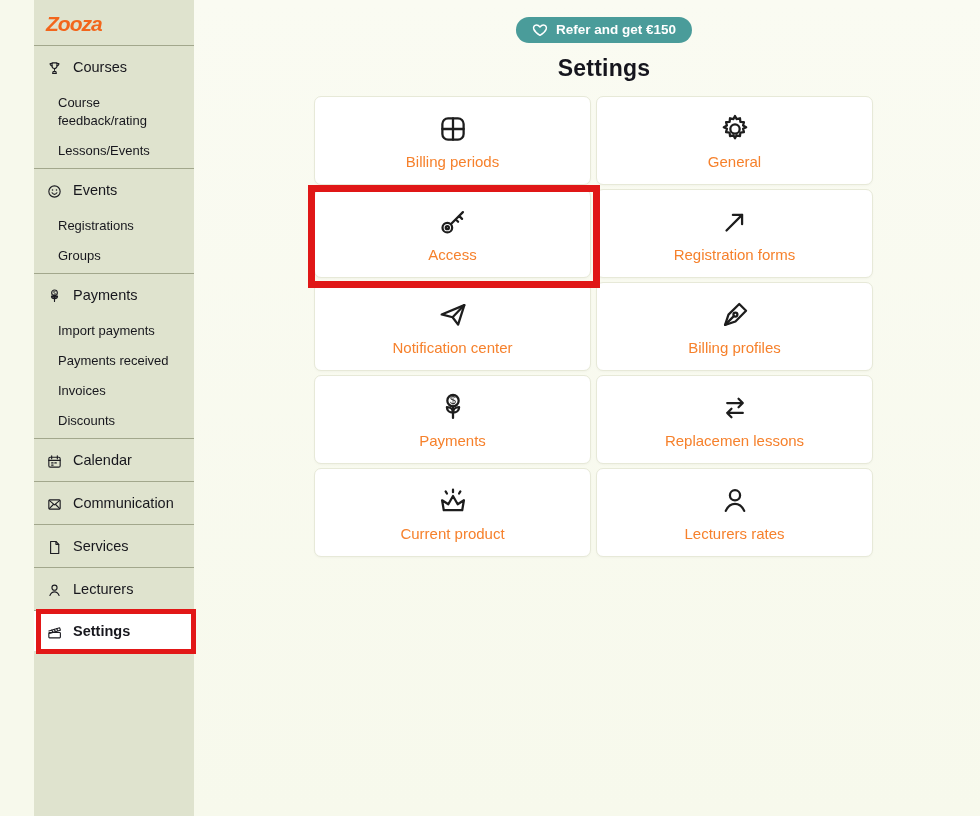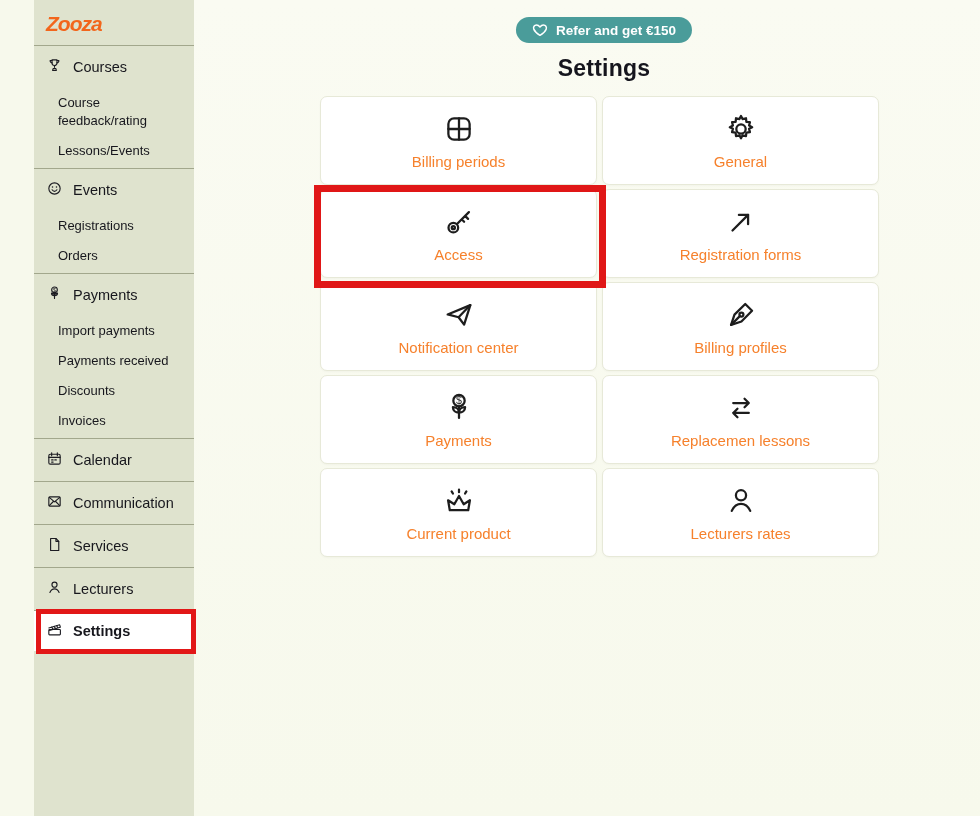--- a/index.html
+++ b/index.html
@@ -3,39 +3,39 @@
 <meta charset="utf-8">
 <style>
   html,body{margin:0;padding:0;background:#f7f9ec;font-family:"Liberation Sans",sans-serif;}
   .app{position:relative;width:980px;height:816px;overflow:hidden;display:flex;margin-left:34px;}
 
   
   .sidebar{width:160px;flex-shrink:0;background:#dfe3ce;color:#17171d;}
   .logo{padding:12px 10px 9px 12px;border-bottom:1px solid #a2a78c;}
   .logo-text{font-weight:900;font-style:italic;font-size:21px;letter-spacing:-1px;color:#f2661c;cursor:pointer;}
   .section{border-bottom:1px solid #a2a78c;}
-  .sec-head{display:flex;align-items:flex-start;gap:10px;padding:11px 12px;font-size:14.5px;line-height:20px;cursor:pointer;}
+  .sec-head{display:flex;align-items:flex-end;gap:10px;padding:11px 12px;font-size:14.5px;line-height:20px;cursor:pointer;}
   .sec-head .icon{width:17px;height:17px;color:#1c1c22;flex-shrink:0;display:inline-flex;}
   .sec-head .icon svg{width:17px;height:17px;}
   .sec-children{padding-bottom:2px;}
   .subitem{padding:6px 12px 6px 24px;font-size:13px;line-height:18px;cursor:pointer;}
   .section.active{position:relative;background:#fff;border-bottom:none;}
   .section.active .sec-head{font-weight:700;padding:10px 12px;}
   .section.active .annot-side{position:absolute;left:2px;right:-2px;top:-2px;bottom:-3px;border:5px solid #e21717;pointer-events:none;z-index:6;}
 
   
   .main{position:relative;flex:1;background:linear-gradient(180deg,#fafbf2 0%,#f7f9ec 100%);}
   .refer-btn{position:absolute;top:17px;left:50%;transform:translateX(-50%);
-    display:flex;align-items:center;gap:8px;background:#4a9c9a;color:#fff;
+    display:flex;gap:8px;background:#4a9c9a;color:#fff;
     border-radius:14px;padding:5px 16px;font-size:13.5px;font-weight:700;cursor:pointer;}
   .refer-btn .heart{display:inline-flex;width:16px;height:16px;}
   .page-title{position:absolute;top:55px;left:0;width:100%;text-align:center;margin:0;
     font-size:23px;font-weight:800;color:#15151d;letter-spacing:.2px;}
 
-  .grid{position:absolute;left:126px;top:96px;width:559px;display:grid;
+  .grid{position:absolute;left:120px;top:96px;width:559px;display:grid;
     grid-template-columns:277px 277px;grid-auto-rows:89px;gap:4px 5px;}
   .tile{position:relative;background:#fff;border:1px solid #e7e9d8;border-radius:7px;
     box-shadow:0 1px 2px rgba(0,0,0,.03);display:flex;flex-direction:column;
     align-items:center;justify-content:center;gap:7px;cursor:pointer;box-sizing:border-box;}
   .tile .icon{display:inline-flex;width:34px;height:34px;color:#1d1d1d;}
   .tile .icon svg{width:34px;height:34px;}
   .tile-label{font-size:15px;font-weight:500;color:#f6812c;}
   .tile .annot-box{position:absolute;left:-7px;top:-5px;right:-10px;bottom:-11px;
     border:7px solid #e01717;pointer-events:none;z-index:5;}
 </style>
@@ -71,41 +71,41 @@
               <svg viewBox="0 0 24 24" fill="none" stroke="currentColor" stroke-width="1.6" stroke-linecap="round" stroke-linejoin="round">
                 <circle cx="12" cy="12" r="8"></circle>
                 <path d="M9.2 10h.01M14.8 10h.01" stroke-width="2.2"></path>
                 <path d="M8.6 13.8c1 1.5 2.1 2.2 3.4 2.2s2.4-.7 3.4-2.2"></path>
               </svg>
             </span>
       <span class="sec-label">Events</span>
     </div>
     <div class="sec-children">
             <div class="subitem">Registrations</div>
-            <div class="subitem">Orders</div>
+            <div class="subitem">Groups</div>
           </div>
   </div>
         <div class="section">
     <div class="sec-head">
       <span class="icon">
               <svg viewBox="0 0 24 24" fill="none" stroke="currentColor" stroke-width="1.6" stroke-linecap="round" stroke-linejoin="round">
                 <circle cx="12" cy="6.8" r="4"></circle>
                 <text x="12" y="9.3" text-anchor="middle" font-size="7.5" stroke="none" fill="currentColor" font-family="Liberation Sans,sans-serif">$</text>
                 <path d="M12 10.8V19"></path>
                 <path d="M12 15.2c0-2.4-1.9-3.8-4.3-3.8 0 2.4 1.9 3.8 4.3 3.8z"></path>
                 <path d="M12 15.2c0-2.4 1.9-3.8 4.3-3.8 0 2.4-1.9 3.8-4.3 3.8z"></path>
               </svg>
             </span>
       <span class="sec-label">Payments</span>
     </div>
     <div class="sec-children">
             <div class="subitem">Import payments</div>
             <div class="subitem">Payments received</div>
+            <div class="subitem">Invoices</div>
             <div class="subitem">Discounts</div>
-            <div class="subitem">Invoices</div>
           </div>
   </div>
         <div class="section">
     <div class="sec-head">
       <span class="icon">
               <svg viewBox="0 0 24 24" fill="none" stroke="currentColor" stroke-width="1.6" stroke-linecap="round" stroke-linejoin="round">
                 <rect x="4" y="6" width="16" height="14" rx="2"></rect>
                 <path d="M8 4v4M16 4v4M4 10.5h16"></path>
                 <path d="M8 14h2M12.5 14h2M8 17h2" stroke-width="1.8"></path>
               </svg>

